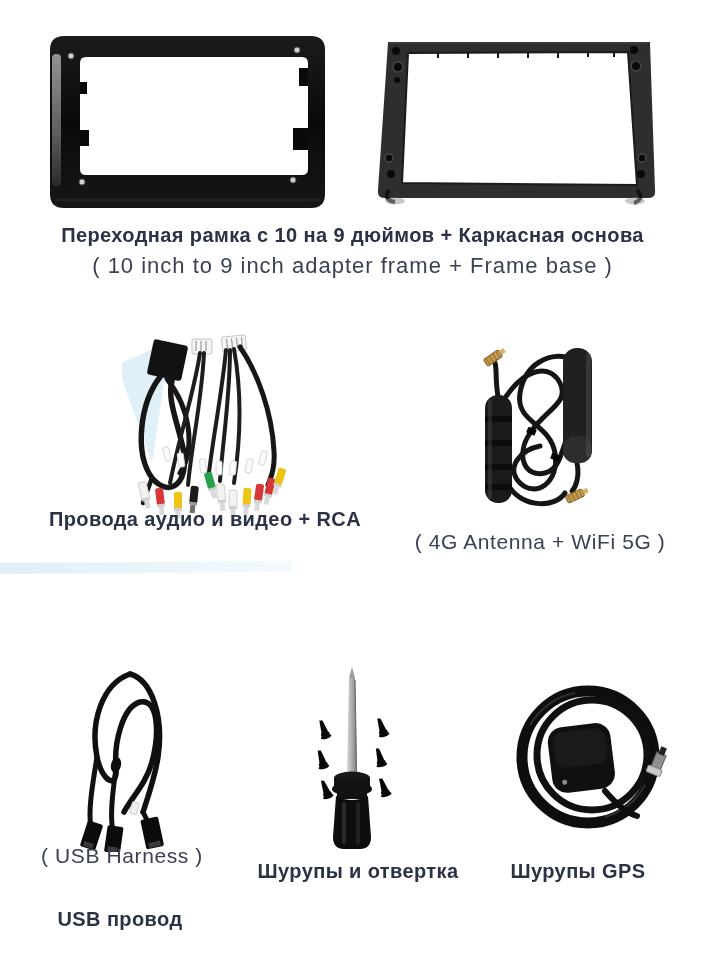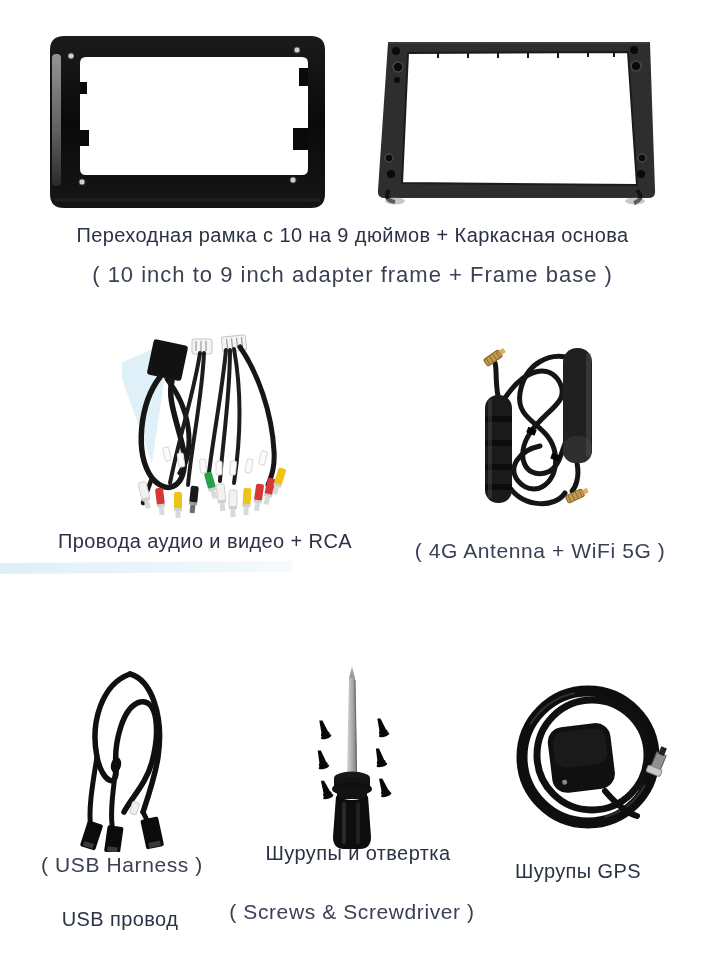--- a/index.html
+++ b/index.html
@@ -2,26 +2,26 @@
 <html><head>
 <meta charset="utf-8">
 <style>
   html,body{margin:0;padding:0;background:#ffffff;}
   .stage{
     position:relative;width:705px;height:970px;background:#ffffff;overflow:hidden;
     font-family:"Liberation Sans",sans-serif;
   }
   .abs{position:absolute;}
   .cap-ru{
-    font-weight:400;font-size:20px;color:#2c3245;letter-spacing:.4px;
+    font-weight:700;font-size:20px;color:#2c3245;letter-spacing:.4px;
     white-space:nowrap;text-align:center;
   }
   .cap-en{
     font-weight:400;font-size:21px;color:#3a4154;letter-spacing:.6px;
-    white-space:nowrap;text-align:center;margin-top:9px;
+    white-space:nowrap;text-align:center;
   }
   .cap-en.big{font-size:22px;letter-spacing:1px;}
   .center-x{left:50%;transform:translateX(-50%);}
   .cx{transform:translateX(-50%);}
   .watermark-band{
     left:0;top:562px;width:292px;height:11px;opacity:.6;
     background:linear-gradient(90deg,#c9e4f2 0%,#ddeef8 55%,#eef7fc 100%);
     transform:skewY(-.4deg);
   }
   svg{display:block;}
@@ -223,21 +223,21 @@
     </g>
     <g transform="translate(110,158) rotate(-25)">
       <rect x="-9" y="-4" width="18" height="8" rx="2" fill="#c59a4e" stroke="#7e5f25"></rect>
       <rect x="9" y="-2.5" width="5" height="5" fill="#d9b36a"></rect>
       <path d="M-6,-4 v8 M-2,-4 v8 M2,-4 v8 M6,-4 v8" stroke="#8f6c2c" stroke-width="1"></path>
     </g>
   </svg>
 
   <div class="abs watermark-band"></div>
 
-  <div class="abs cap-ru cx" style="left:205px;top:530px">Провода аудио и видео + RCA</div>
+  <div class="abs cap-ru cx" style="left:205px;top:508px">Провода аудио и видео + RCA</div>
 
   <div class="abs cap-en cx" style="left:540px;top:530px">( 4G Antenna + WiFi 5G )</div>
 
   <svg class="abs" style="left:72px;top:662px" width="120" height="190" viewBox="0 0 120 190">
     <g fill="none" stroke="#101010" stroke-linecap="round">
       <path stroke-width="5.5" d="M58,12 C30,22 18,60 25,95 C30,120 46,128 44,105 C42,82 50,45 68,40 C86,36 88,70 80,100 C74,122 60,135 52,150"></path>
       <path stroke-width="5.5" d="M58,12 C80,18 92,55 86,95 C83,115 76,135 71,150"></path>
       <path stroke-width="5" d="M25,95 C20,125 16,150 19,166"></path>
       <path stroke-width="5" d="M44,106 C40,135 38,155 41,170"></path>
       <path stroke-width="5" d="M71,150 C74,156 76,160 77,163"></path>
@@ -335,18 +335,17 @@
     <g transform="rotate(22 152 100)">
       <rect x="147" y="88" width="10" height="16" fill="#8f8f8f" stroke="#5f5f5f"></rect>
       <rect x="144" y="103" width="15" height="7" rx="2" fill="#c9c9c9" stroke="#8a8a8a"></rect>
       <rect x="149" y="81" width="6" height="8" fill="#222"></rect>
     </g>
   </svg>
 
   <div class="abs cap-ru cx" style="left:120px;top:908px">USB провод</div>
   <div class="abs cap-en cx" style="left:122px;top:844px">( USB Harness )</div>
 
-  <div class="abs cap-ru cx" style="left:358px;top:842px">Шурупы и отвертка</div>
-  <div class="abs cap-en cx" style="left:352px;top:891px">( Screws &amp; Screwdriver )</div>
+  <div class="abs cap-ru cx" style="left:358px;top:860px">Шурупы и отвертка</div>
 
   <div class="abs cap-ru cx" style="left:578px;top:860px">Шурупы GPS</div>
 
 </div>
 
 </body></html>

